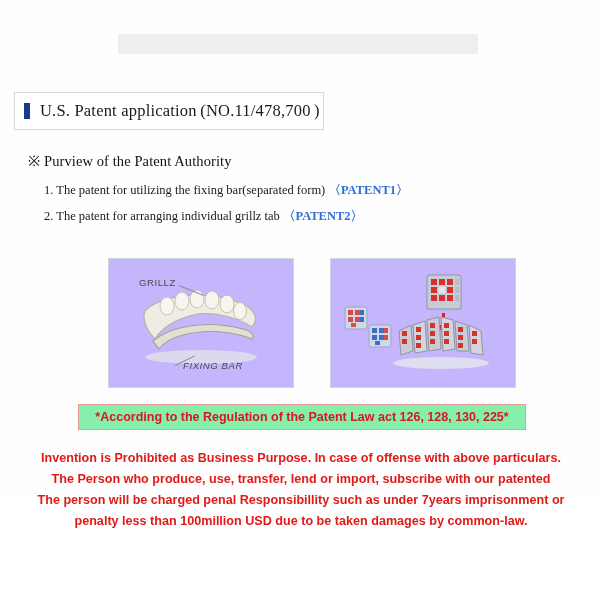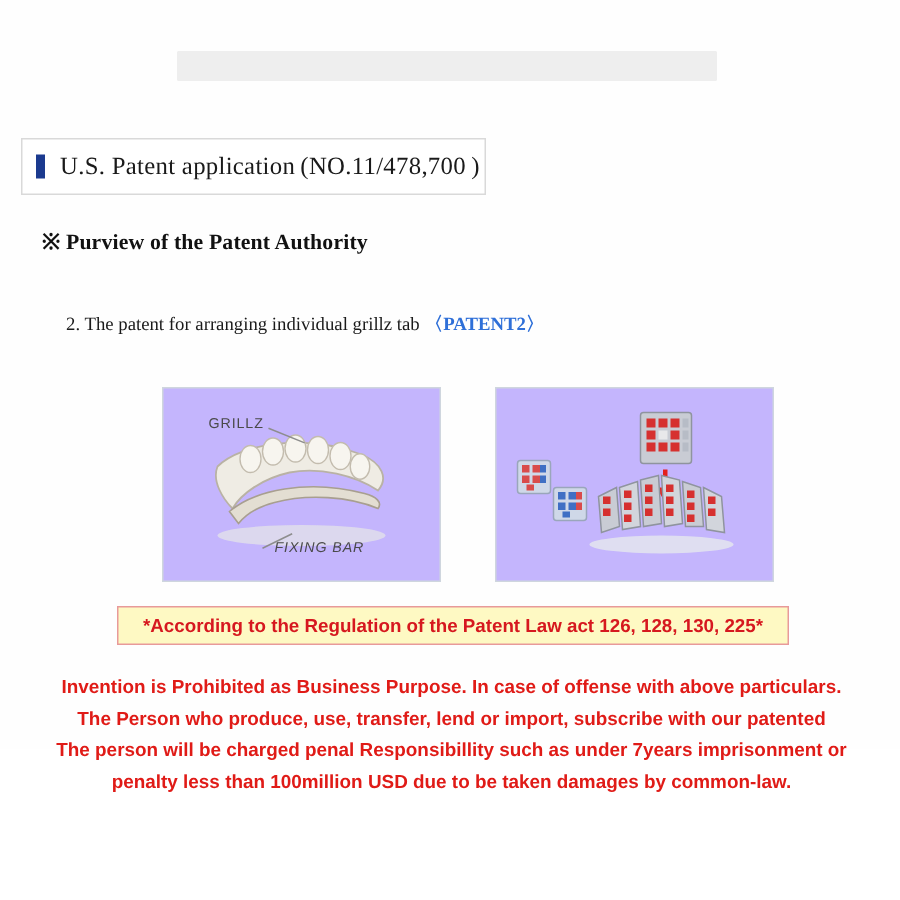--- a/index.html
+++ b/index.html
@@ -61,21 +61,21 @@
     letter-spacing: 0.2px;
     white-space: nowrap;
   }
 
   
   .purview {
     position: absolute;
     left: 28px;
     top: 150px;
     font-size: 14.5px;
-    font-weight: bold;
+    font-weight: normal;
     color: #111111;
     letter-spacing: 0.1px;
     white-space: nowrap;
   }
 
   .numbered {
     position: absolute;
     font-size: 12.5px;
     color: #1a1a1a;
     white-space: nowrap;
@@ -130,21 +130,21 @@
   .leader-b { left: 66px; top: 106px; width: 22px; transform: rotate(-26deg); transform-origin: left center; }
 
   
   .banner {
     position: absolute;
     left: 78px;
     top: 404px;
     width: 448px;
     height: 26px;
     border: 1px solid #e89a9a;
-    background: #fef9c3;
+    background: #86efac;
     box-sizing: border-box;
     display: flex;
     align-items: center;
     justify-content: center;
   }
   .banner-text {
     font-size: 12.5px;
     font-weight: bold;
     color: #d6181f;
     white-space: nowrap;
@@ -171,20 +171,25 @@
 
   <div class="top-bar"></div>
 
   <div class="title-box">
     <span class="title-mark"></span>
     <span class="title-text">U.S. Patent application (NO.11/478,700 )</span>
   </div>
 
   <div class="purview">※ Purview of the Patent Authority</div>
 
+  <div class="numbered item1">
+    <span>1.</span>
+    <span>The patent for utilizing the fixing bar(separated form)</span>
+    <span class="tag">〈PATENT1〉</span>
+  </div>
   <div class="numbered item2">
     <span>2.</span>
     <span>The patent for arranging individual grillz tab</span>
     <span class="tag">〈PATENT2〉</span>
   </div>
 
   <div class="fig-caption cap2">〈PATENT 2〉</div>
 
   <div class="fig-frame fig1">
     <div class="grillz-wrap">

